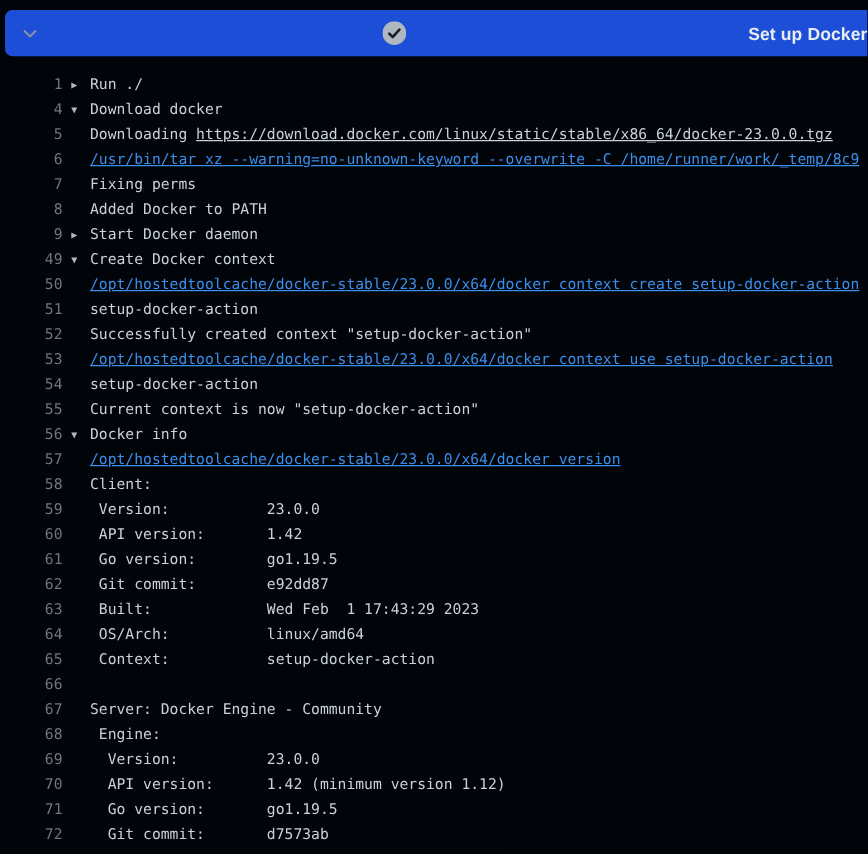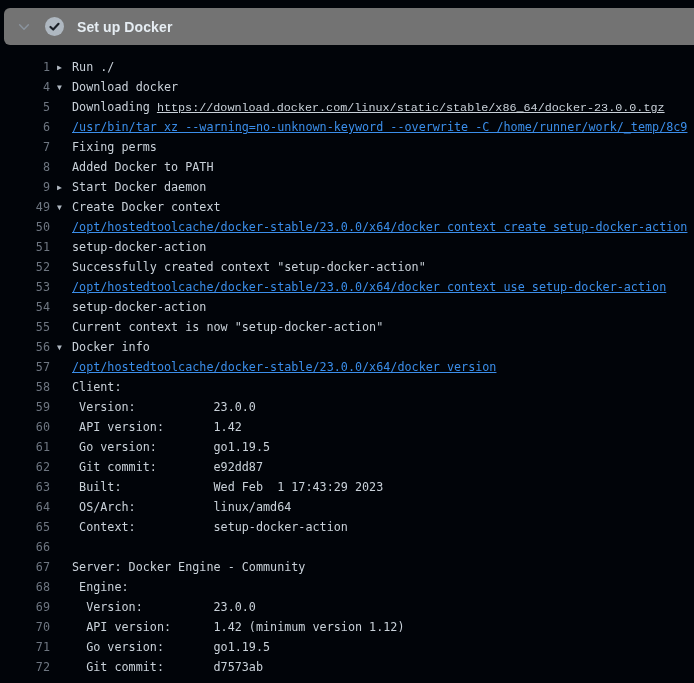--- a/index.html
+++ b/index.html
@@ -5,26 +5,27 @@
   * { margin: 0; padding: 0; box-sizing: border-box; }
   html, body {
     width: 694px; height: 683px;
     background: #010409;
     overflow: hidden;
     font-family: "Liberation Sans", sans-serif;
   }
   .header-wrap { padding: 8px 0 0 4px; }
   .step-header {
     height: 37px;
-    background: #737373;
+    background: #1d4ed8;
     border-radius: 6px 0 0 6px;
     display: flex;
     align-items: center;
     padding-left: 13px;
     cursor: pointer;
+    justify-content: space-between;
   }
   .chev-icon { width: 14px; height: 14px; flex: none; display: block; }
   .status-icon { width: 19px; height: 19px; flex: none; display: block; margin-left: 14px; }
   .step-title {
     margin-left: 13px;
     color: #e6edf3;
     font-size: 14px;
     font-weight: 600;
     letter-spacing: .1px;
     white-space: nowrap;
@@ -48,21 +49,21 @@
   .mid { flex: none; width: 22px; padding-left: 7px; }
   .arrow {
     display: inline-block;
     font-size: 8px;
     line-height: 20px;
     color: #afb8c1;
     transform: translateY(-1px);
   }
   .txt { color: #c9d1d9; flex: none; }
   .txt.cmd { color: #3b8eea; text-decoration: underline; }
-  .txt .link { color: #c9d1d9; text-decoration: underline; cursor: pointer; font-family: Liberation Mono, monospace; }
+  .txt .link { color: #c9d1d9; text-decoration: underline; cursor: pointer; }
 </style>
 </head>
 <body>
 
 <div class="header-wrap">
   <div class="step-header">
     <svg class="chev-icon" viewBox="0 0 16 16">
       <path d="M3 5.5 L8 10.5 L13 5.5" fill="none" stroke="#8b949e" stroke-width="1.7" stroke-linecap="round" stroke-linejoin="round"></path>
     </svg>
     <svg class="status-icon" viewBox="0 0 16 16">

